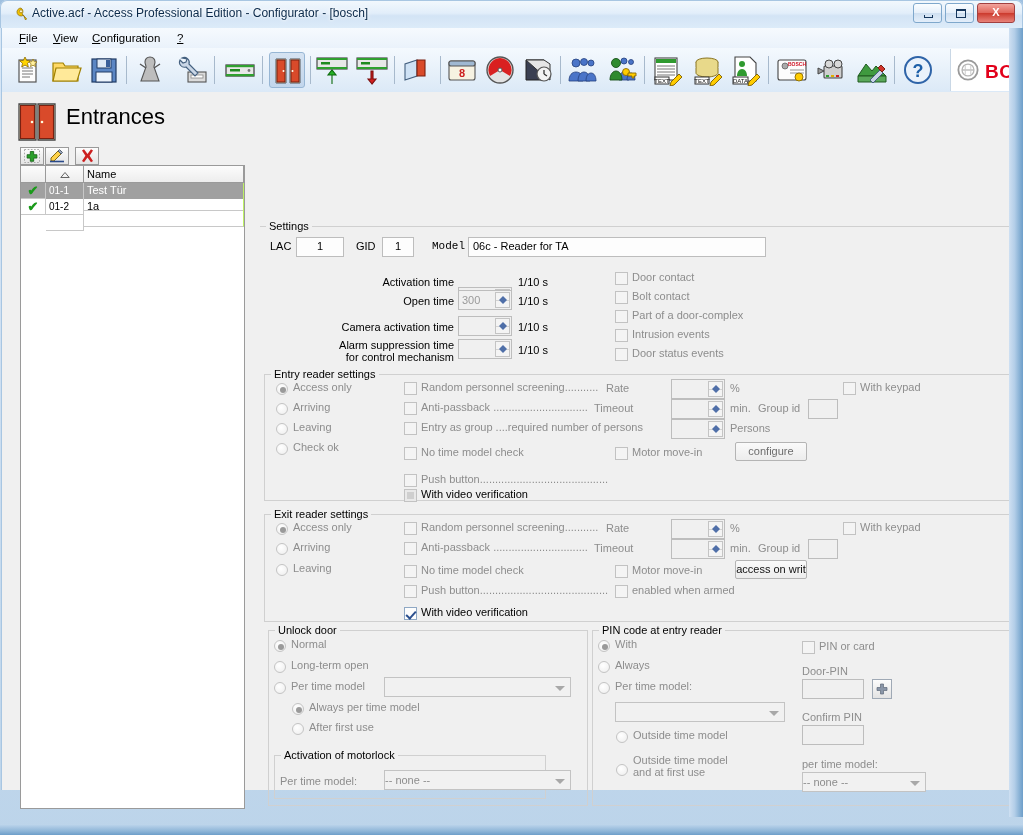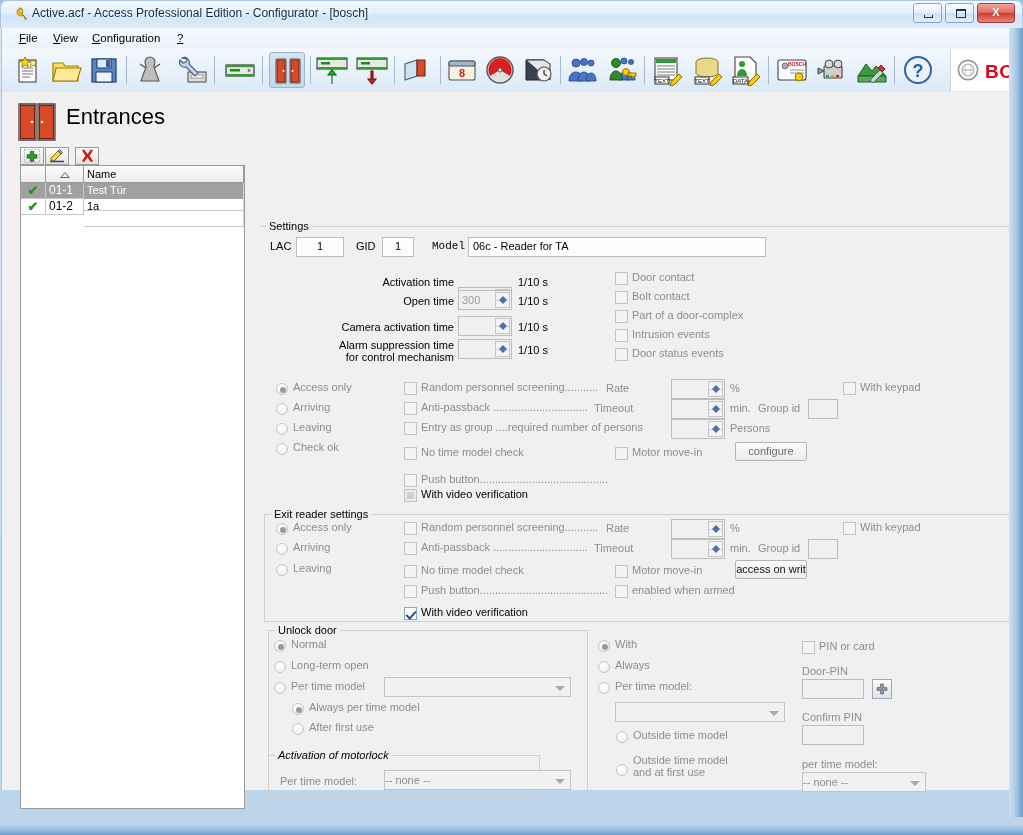--- a/index.html
+++ b/index.html
@@ -173,23 +173,23 @@
     cursor: default;
   }
   .lrow.sel { background: #a0a0a0; color: #ffffff; }
   .lrow .c-chk {
     position: absolute; left: 0; top: 0; width: 25px; height: 16px;
     border-right: 1px solid #c8c8c8; border-bottom: 1px solid #c8c8c8;
     text-align: center; color: #1a9a1a; font-size: 13px; font-weight: bold;
     line-height: 15px;
   }
   .lrow .c-id {
-    position: absolute; left: 25px; top: 0; width: 38px; height: 16px;
+    position: absolute; left: 25px; top: 0; width: 38px; height: 32px;
     border-right: 1px solid #c8c8c8; border-bottom: 1px solid #c8c8c8;
-    font-size: 12px; line-height: 15px; padding-left: 3px;
+    font-size: 10px; line-height: 15px; padding-left: 3px;
   }
   .lrow .c-name {
     position: absolute; left: 63px; top: 0; width: 160px; height: 28px;
     border-right: 1px solid #bef264; border-bottom: 1px solid #c8c8c8;
     font-size: 11px; line-height: 15px; padding-left: 3px;
   }
 
   
   #settings-area {
     position: absolute; left: 258px; top: 128px;
@@ -748,20 +748,23 @@
       </div>
       <div class="cb" style="left:355px;top:109px;">
         <div class="box"></div>
           <div class="txt">Intrusion events</div>
       </div>
       <div class="cb" style="left:355px;top:128px;">
         <div class="box"></div>
           <div class="txt">Door status events</div>
       </div>
 
+      <fieldset class="gb" style="left:4px;top:148px;width:746px;height:133px;border-right:none;">
+        <legend>Entry reader settings</legend>
+      </fieldset>
 
       <div class="rb on" style="left:16px;top:163px;">
         <div class="circ"></div>
           <div class="txt">Access only</div>
       </div>
       <div class="rb" style="left:16px;top:183px;">
         <div class="circ"></div>
           <div class="txt">Arriving</div>
       </div>
       <div class="rb" style="left:16px;top:203px;">
@@ -945,29 +948,32 @@
 
       <div class="rb on" style="left:32px;top:483px;">
         <div class="circ"></div>
           <div class="txt">Always per time model</div>
       </div>
       <div class="rb" style="left:32px;top:503px;">
         <div class="circ"></div>
           <div class="txt">After first use</div>
       </div>
 
-      <fieldset class="gb" style="left:8px;top:529px;width:272px;height:50px;font-style:italic;">
+      <fieldset class="gb" style="left:14px;top:529px;width:272px;height:50px;">
         <legend>Activation of motorlock</legend>
       </fieldset>
       <div class="lbl dim" style="left:20px;top:555px;">Per time model:</div>
       <div class="combo" style="left:124px;top:550px;width:187px;">
         <span>-- none --</span>
         <span class="arw"></span>
       </div>
 
+      <fieldset class="gb" style="left:332px;top:404px;width:418px;height:182px;border-right:none;">
+        <legend>PIN code at entry reader</legend>
+      </fieldset>
 
       <div class="rb on" style="left:338px;top:420px;">
         <div class="circ"></div>
           <div class="txt">With</div>
       </div>
       <div class="rb" style="left:338px;top:441px;">
         <div class="circ"></div>
           <div class="txt">Always</div>
       </div>
       <div class="rb" style="left:338px;top:462px;">

